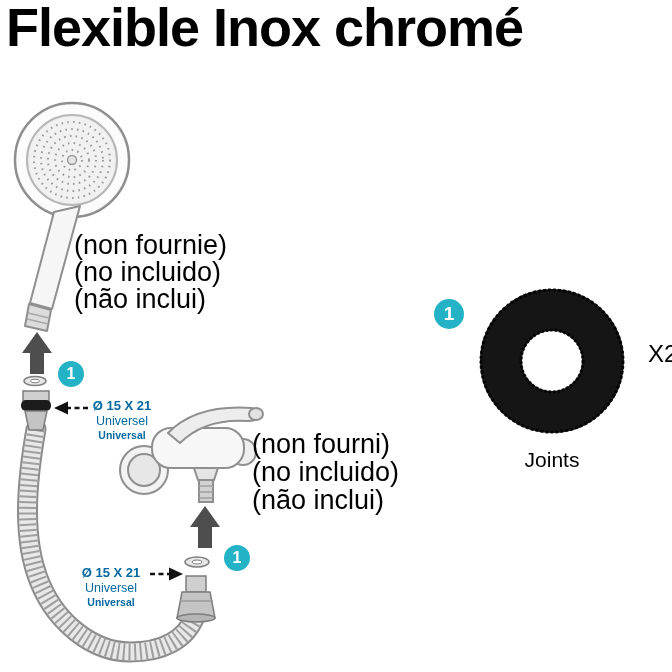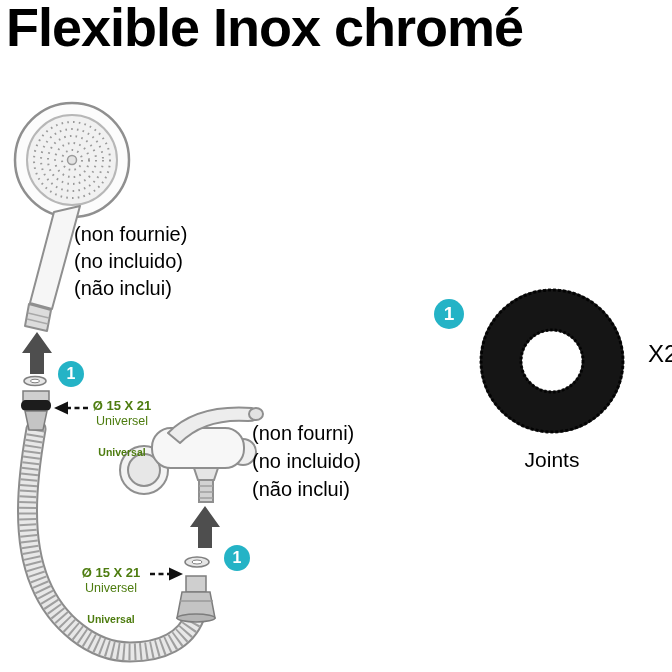--- a/index.html
+++ b/index.html
@@ -6,28 +6,28 @@
   .canvas{
     position:relative;width:672px;height:672px;background:#ffffff;overflow:hidden;
     font-family:"Liberation Sans", sans-serif;color:#000;
   }
   .art{position:absolute;left:0;top:0;}
   .abs{position:absolute;}
   .page-title{
     left:6px;top:-4px;width:664px;
     font-size:54px;font-weight:700;letter-spacing:-1px;color:#000;white-space:nowrap;
   }
-  .note{font-size:20px;line-height:27px;color:#000;}
+  .note{font-size:27px;line-height:27px;color:#000;margin-top:11px;}
   .note span{display:block;}
   .shower-note{left:74px;top:221px;}
   .faucet-note{left:252px;top:419px;line-height:28px;}
-  .conn-label{text-align:center;color:#4d7c0f;}
+  .conn-label{text-align:center;color:#0369a1;}
   .conn-label .size{font-size:13px;font-weight:700;display:block;}
   .conn-label .fr{font-size:12.5px;font-weight:400;display:block;margin-top:1px;}
-  .conn-label .en{font-size:10.5px;font-weight:700;display:block;margin-top:18px;}
+  .conn-label .en{font-size:10.5px;font-weight:700;display:block;margin-top:1px;}
   .conn-top-label{left:86px;top:398px;width:72px;}
   .conn-bottom-label{left:71px;top:565px;width:80px;}
   .badge{
     border-radius:50%;background:var(--badge,#24b3c6);color:#fff;
     display:flex;align-items:center;justify-content:center;font-weight:700;
   }
   .badge-sm{width:26px;height:26px;font-size:16px;}
   .badge-lg{width:30px;height:30px;font-size:19px;}
   .badge-top{left:58px;top:361px;}
   .badge-bottom{left:224px;top:545px;}

